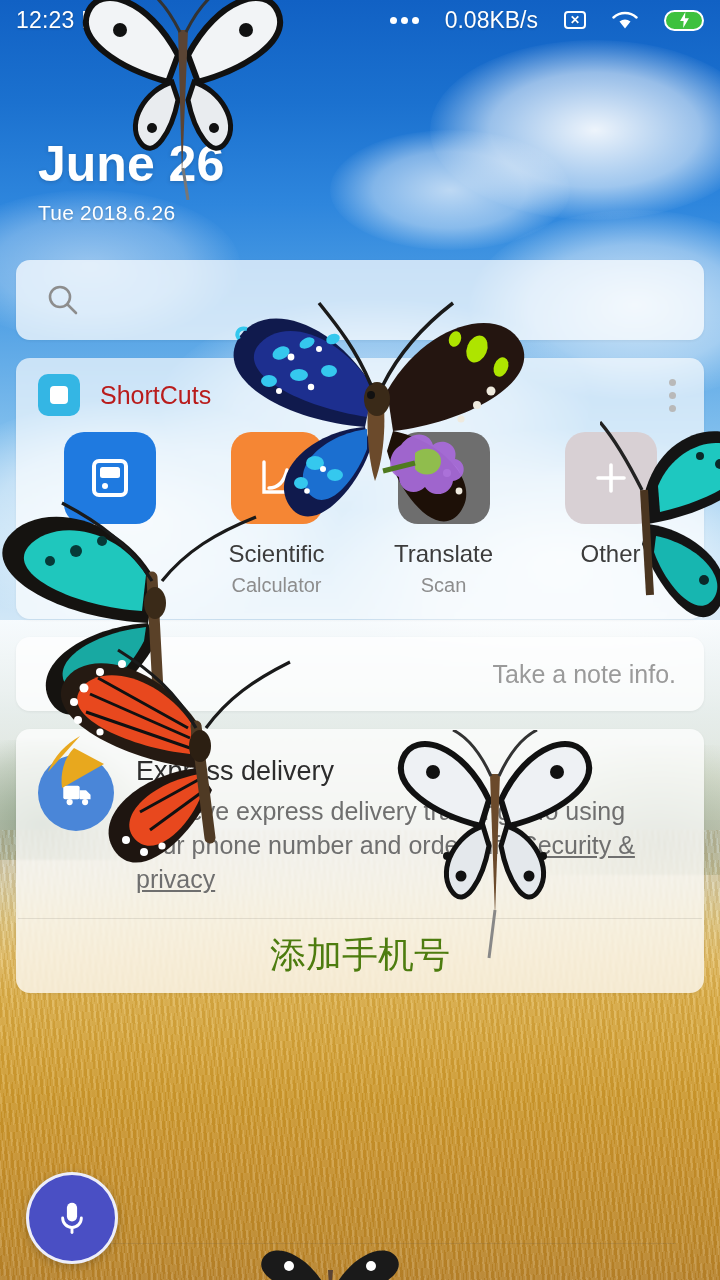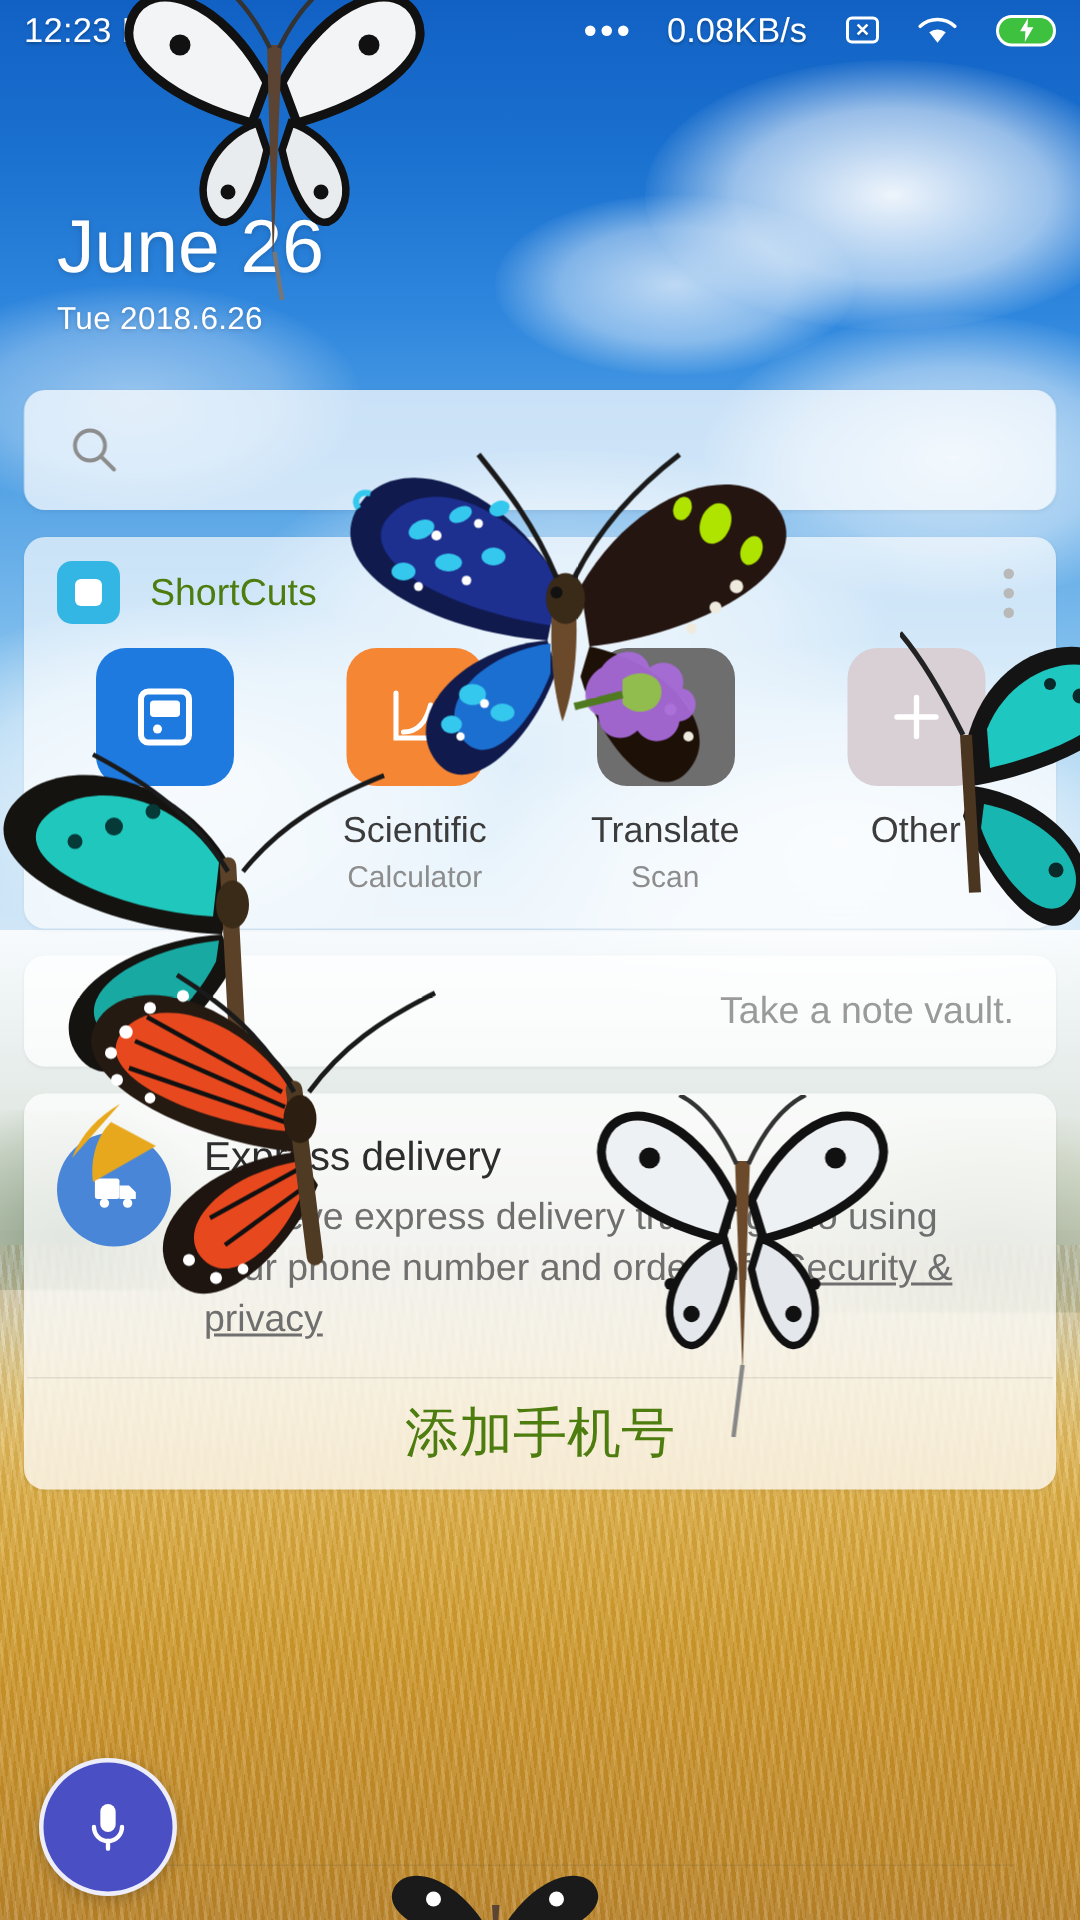--- a/index.html
+++ b/index.html
@@ -92,21 +92,21 @@
   .sb-wifi svg { position:absolute; inset:0; }
   .sb-batt {
     width:40px; height:21px; border-radius:11px; background:#3ec13e;
     border:2px solid #fff; display:flex; align-items:center; justify-content:center;
   }
   .sb-batt svg { display:block; }
 
   
   .dateblock { position:absolute; left:38px; top:138px; z-index:30; color:#fff; }
   .date-big {
-    font-size:50px; font-weight:400; line-height:1.05;
+    font-size:50px; font-weight:700; line-height:1.05;
     text-shadow:0 1px 4px rgba(0,0,0,.18);
   }
   .date-small {
     font-size:21px; font-weight:400; margin-top:10px; letter-spacing:.2px;
     text-shadow:0 1px 3px rgba(0,0,0,.18);
   }
 
   
   .cards {
     position:absolute; left:0; right:0; top:260px; bottom:0;
@@ -127,21 +127,21 @@
   .search-icon { width:34px; height:34px; }
 
   
   .shortcuts { margin-top:18px; padding:0 0 22px; background:rgba(255,255,255,.66); }
   .sc-head { height:74px; display:flex; align-items:center; padding:0 22px; }
   .sc-logo {
     width:42px; height:42px; border-radius:10px; background:#34b6e4;
     display:flex; align-items:center; justify-content:center;
   }
   .sc-logo span { width:18px; height:18px; border-radius:4px; background:#fff; display:block; }
-  .sc-title { margin-left:20px; font-size:25px; color:#4d7c0f; }
+  .sc-title { margin-left:20px; font-size:25px; color:#b91c1c; }
   .sc-more { margin-left:auto; display:flex; flex-direction:column; gap:6px; padding:6px; }
   .sc-more i { width:7px; height:7px; border-radius:50%; background:#b9b9b9; display:block; }
 
   .sc-grid { display:flex; padding:0 10px; }
   .sc-item { flex:1; display:flex; flex-direction:column; align-items:center; }
   .sc-ico {
     width:92px; height:92px; border-radius:20px;
     display:flex; align-items:center; justify-content:center;
   }
   .sc-l1 { margin-top:16px; font-size:24px; color:#3c3c3c; white-space:nowrap; }
@@ -303,21 +303,21 @@
           </svg>
         </div>
         <div class="sc-l1">Other</div>
         <div class="sc-l2"></div>
       </div>
 
     </div>
   </div>
 
   <div class="card notecard">
-    <div class="note-ph">Take a note vault.</div>
+    <div class="note-ph">Take a note info.</div>
   </div>
 
   <div class="card infocard">
     <div class="ic-body">
       <div class="ic-ico" style="background:#4a86d8">
         <svg viewBox="0 0 44 44" width="40" height="40">
           <rect x="8" y="14" width="18" height="15" rx="2" fill="#fff"></rect>
           <path d="M26 19 H33 L38 24 V29 H26 Z" fill="#fff"></path>
           <circle cx="15" cy="32" r="3.4" fill="#fff"></circle>
           <circle cx="32" cy="32" r="3.4" fill="#fff"></circle>

